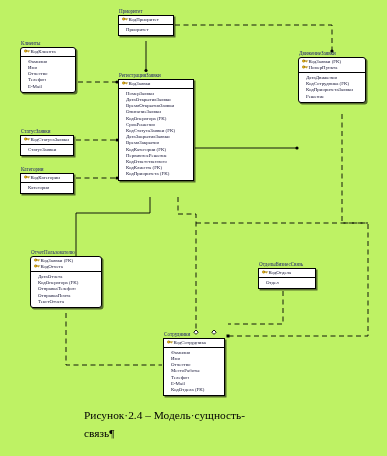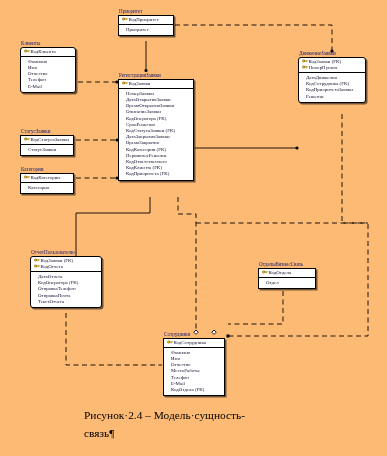--- a/index.html
+++ b/index.html
@@ -4,21 +4,21 @@
 <style>
   html, body {
     margin: 0;
     padding: 0;
     background: #ffffff;
   }
   #page {
     position: relative;
     width: 387px;
     height: 456px;
-    background: #fdba74;
+    background: #bef264;
     font-family: "Liberation Serif", serif;
     overflow: hidden;
   }
   #lines {
     position: absolute;
     left: 0; top: 0;
     width: 387px; height: 456px;
     pointer-events: none;
   }
   .entity {

